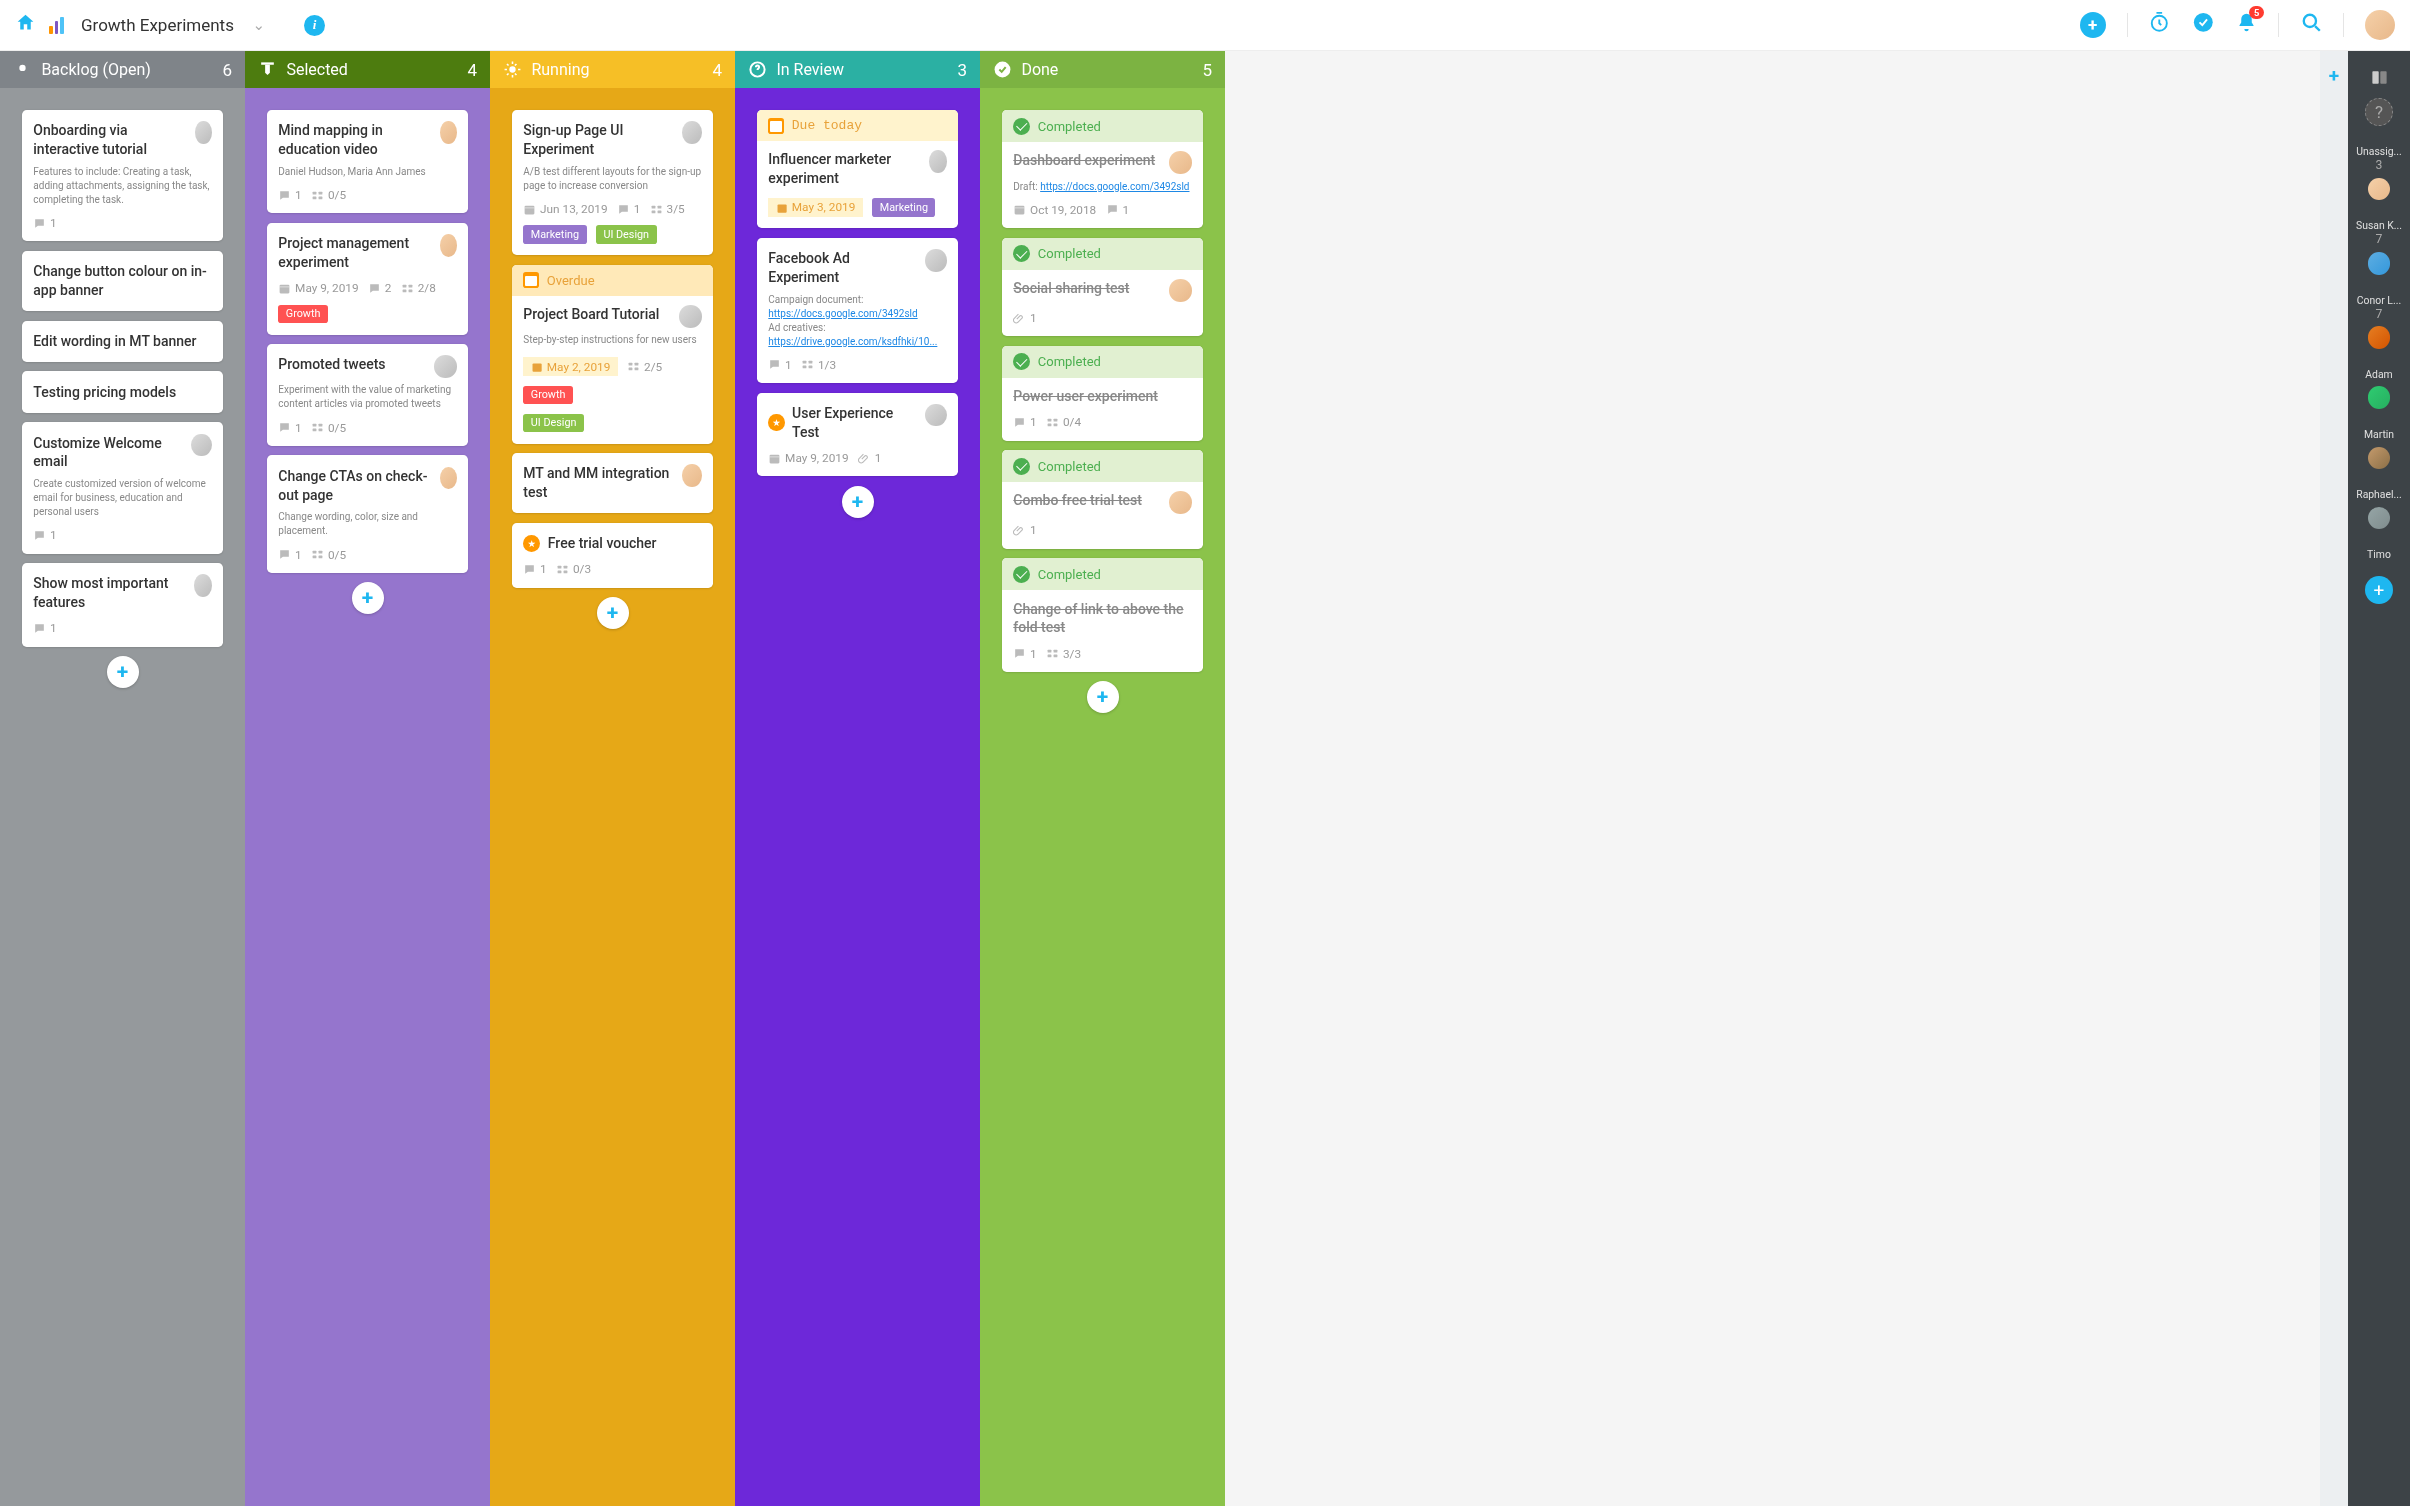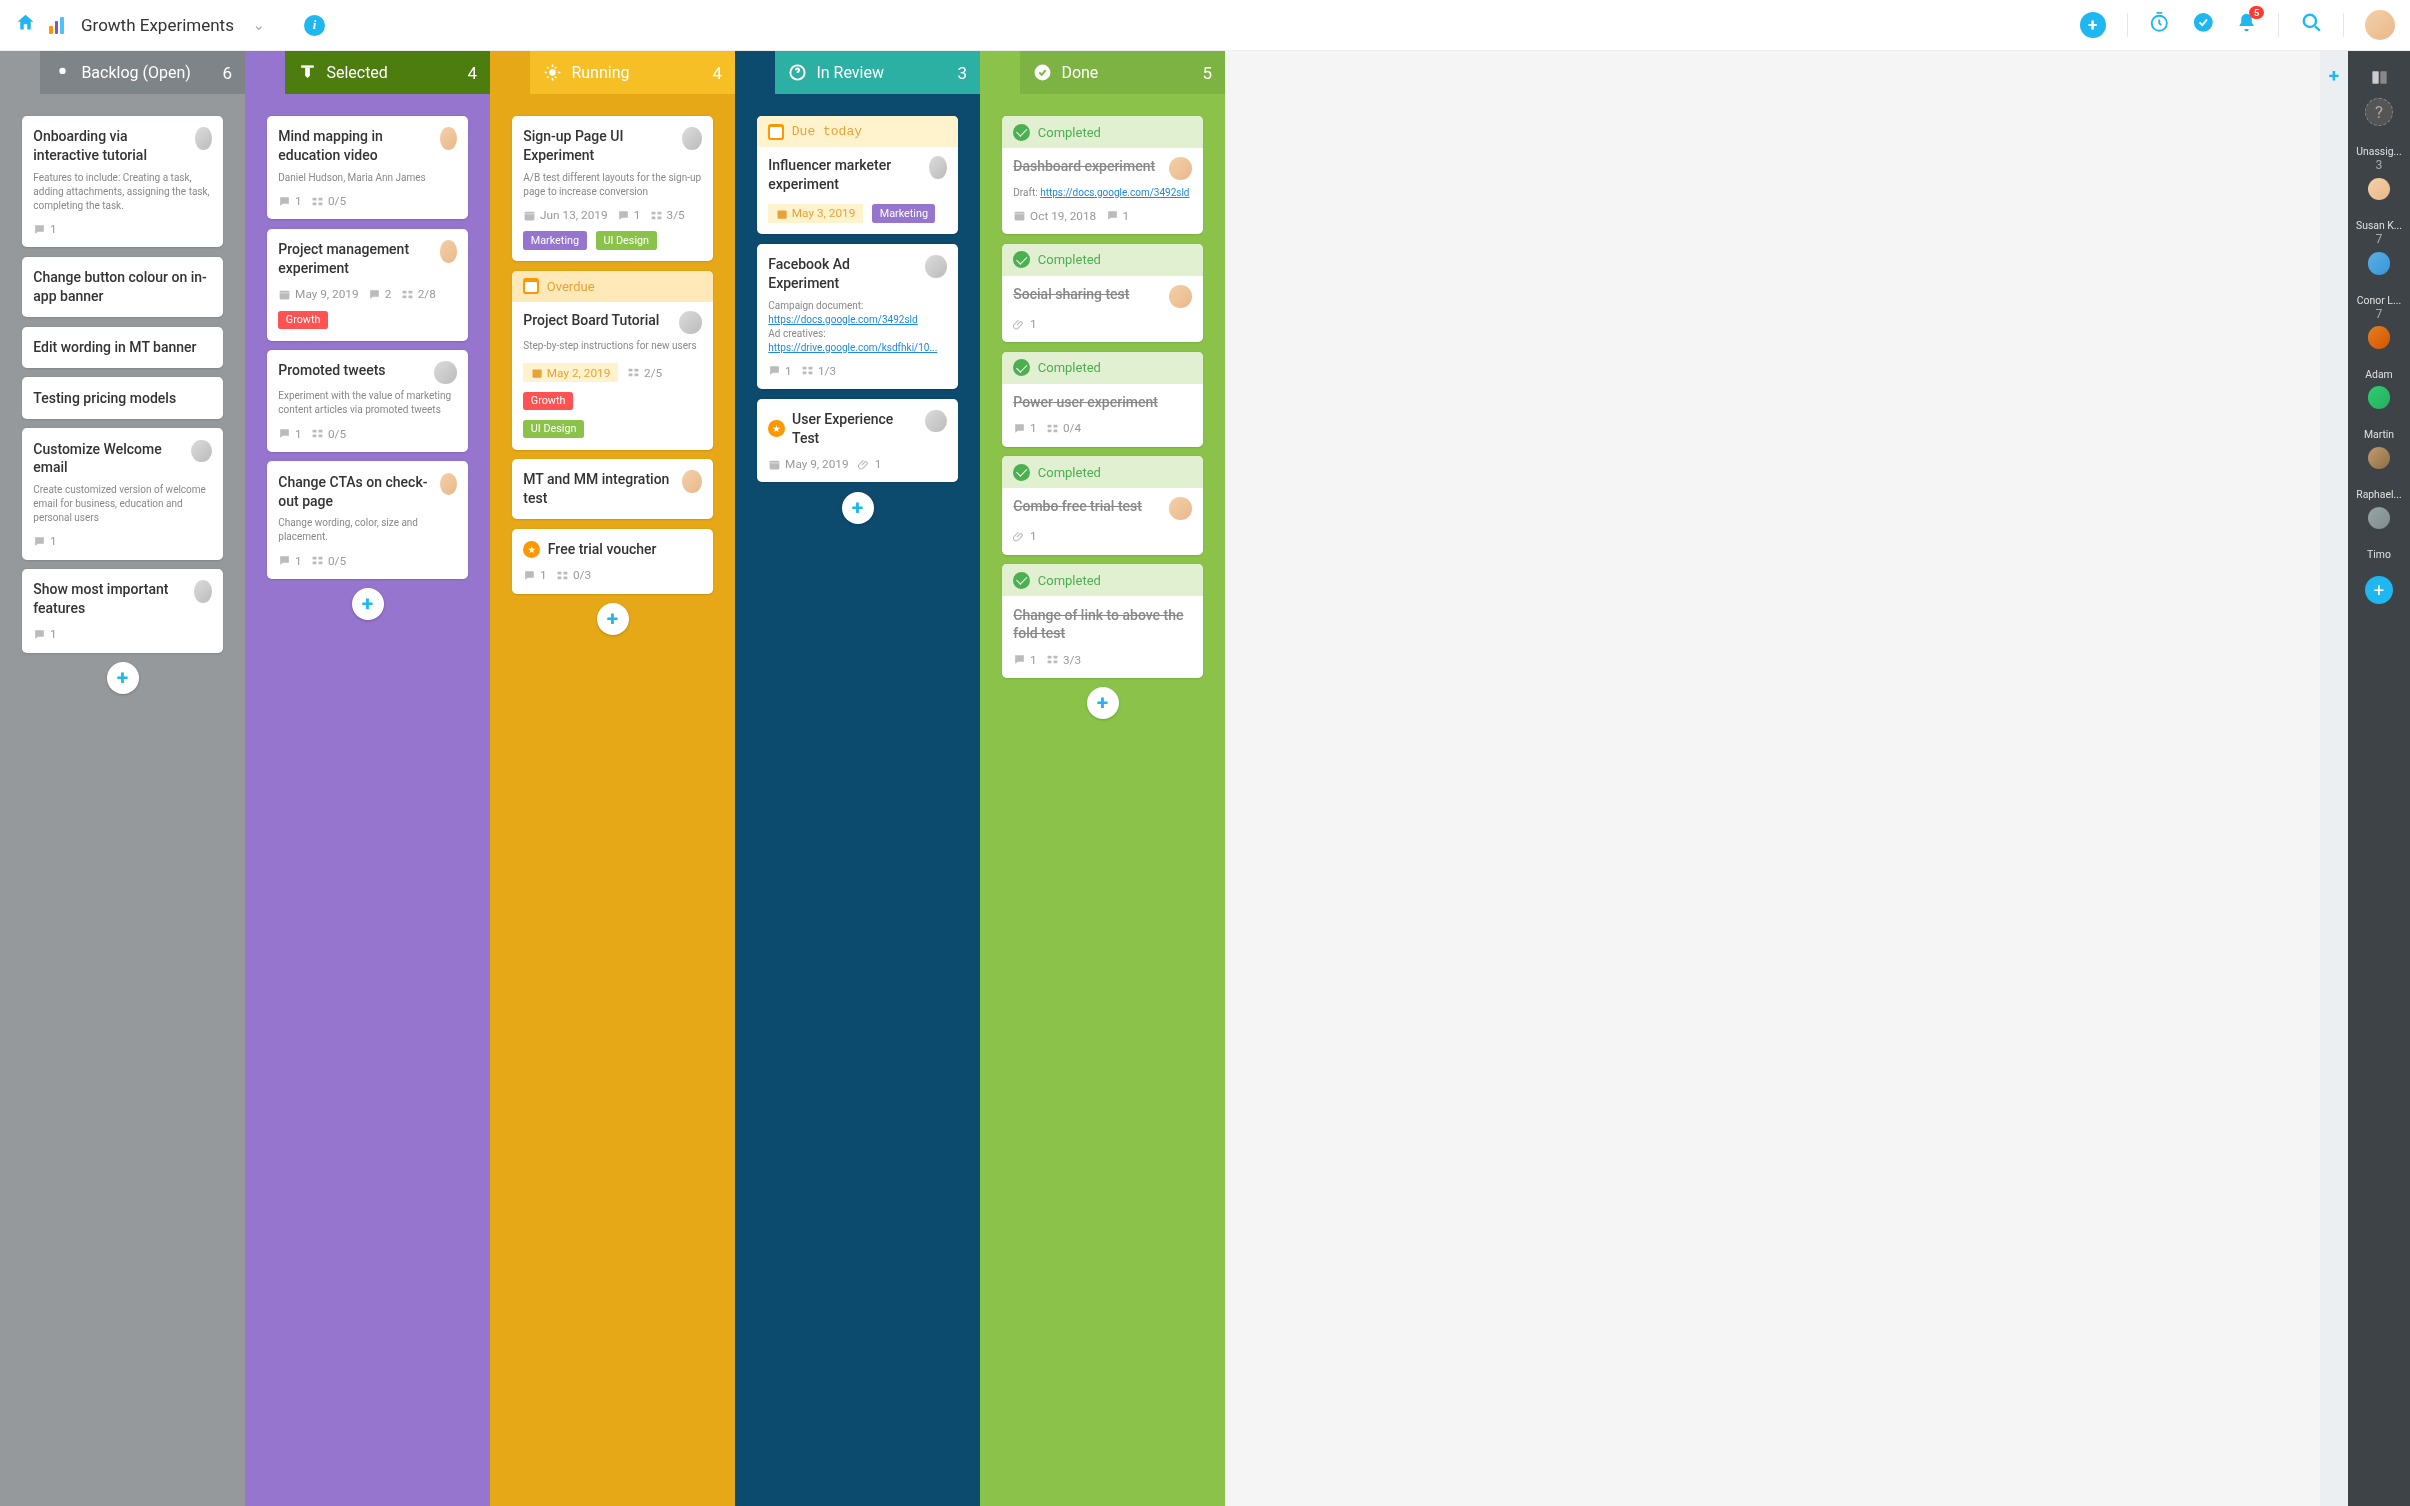--- a/index.html
+++ b/index.html
@@ -30,33 +30,33 @@
 .avatar.a4{background:linear-gradient(135deg,#5dade2,#3498db);}
 .avatar.a5{background:linear-gradient(135deg,#2ecc71,#27ae60);}
 .avatar.a6{background:linear-gradient(135deg,#e67e22,#d35400);}
 .avatar.a7{background:linear-gradient(135deg,#95a5a6,#7f8c8d);}
 .avatar.sm { width: 22.6px; height: 22.6px; }
 
 
 .board-container { display: flex; height: calc(100vh - 51px); }
 .columns { display: flex; flex: 1; overflow-x: auto; }
 .column { width: 245px; flex-shrink: 0; display: flex; flex-direction: column; }
-.col-header { height: 43px; display: flex; align-items: center; padding: 0 13px; color: #fff; gap: 9.4px; margin-left: 40px; }
+.col-header { height: 37px; display: flex; align-items: center; padding: 0 13px; color: #fff; gap: 9.4px; }
 .col-header .icon { width: 19px; display: flex; justify-content: center; }
 .col-header .title { font-size: 16px; font-weight: 400; }
 .col-header .count { margin-left: auto; font-size: 17px; }
 .col-body { flex: 1; padding: 22px; overflow-y: auto; position: relative; }
 
 .c-backlog { background: #95999c; }
 .c-backlog .col-header { background: #7f8489; }
 .c-selected { background: #9575cd; }
 .c-selected .col-header { background: #4d7c0f; }
 .c-running { background: #e6a817; }
 .c-running .col-header { background: #f6bf26; }
-.c-review { background: #0c4a6e; }
+.c-review { background: #6d28d9; }
 .c-review .col-header { background: #2bb0a3; }
 .c-done { background: #8bc34a; }
 .c-done .col-header { background: #7cb342; }
 
 .add-col { width: 28px; background: #eceff1; display: flex; align-items: flex-start; justify-content: center; padding-top: 13px; color: #1eb7f0; font-size: 19px; font-weight: bold; }
 
 
 .card { background: #fff; border-radius: 4.7px; padding: 11.3px; margin-bottom: 9.4px; box-shadow: 0 0.9px 1.9px rgba(0,0,0,0.12); }
 .card-top { display: flex; justify-content: space-between; align-items: flex-start; gap: 7.5px; }
 .card-title { font-size: 14px; color: #333; font-weight: 500; line-height: 1.35; }

